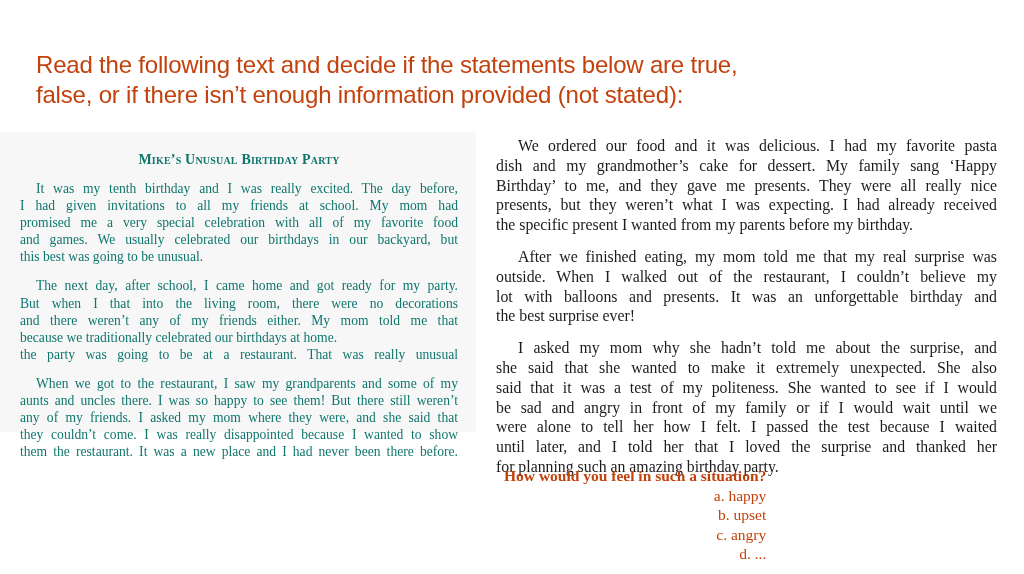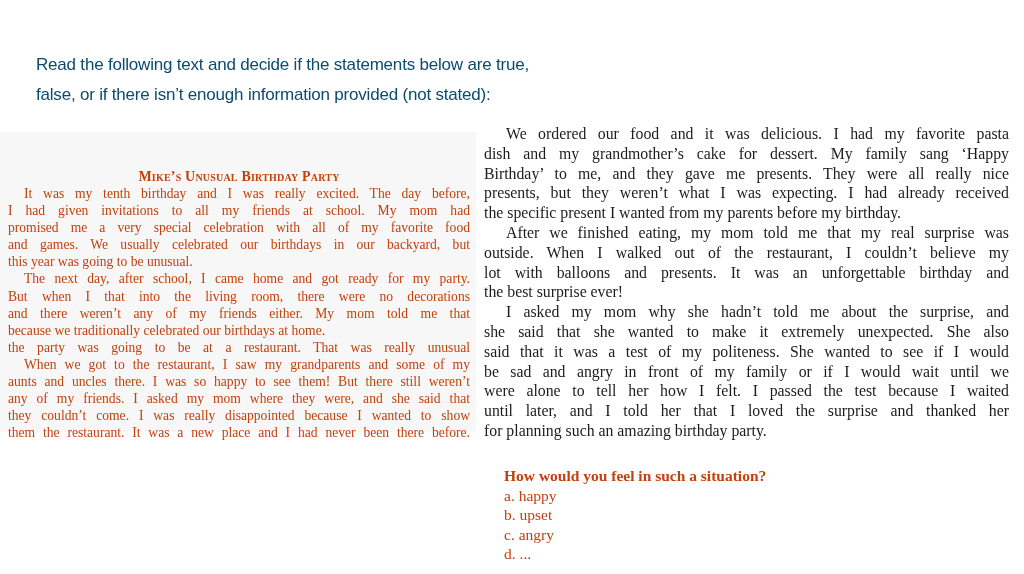--- a/index.html
+++ b/index.html
@@ -7,54 +7,54 @@
       width: 1024px; height: 574px;
       background: #ffffff;
       overflow: hidden;
     }
     body { position: relative; }
     .slide-title {
       position: absolute;
       left: 36px; top: 50px;
       width: 880px;
       font-family: "Liberation Sans", sans-serif;
-      font-size: 17px;
+      font-size: 24px;
       line-height: 30px;
-      color: #0c4a6e;
+      color: #c2410c;
       letter-spacing: -0.2px;
       margin: 0;
       font-weight: normal;
     }
     .slide-title span { display: block; white-space: nowrap; }
     .left-image {
       position: absolute;
       left: 0; top: 132px;
       width: 476px; height: 300px;
       background: #f7f7f7;
     }
     .left-text {
       position: absolute;
-      left: 8px; top: 168px;
+      left: 8px; top: 151px;
       width: 462px;
       font-family: "Liberation Serif", serif;
       font-size: 13.6px;
       line-height: 17.1px;
-      color: #c2410c;
+      color: #0f766e;
     }
     .story-title {
       text-align: center;
       font-weight: bold;
       font-variant: small-caps;
       font-size: 14px;
       line-height: 17px;
       margin: 0 0 0 0;
       letter-spacing: 0.2px;
     }
     .para {
-      margin: 0;
+      margin: 12px;
       text-align: justify;
       text-indent: 16px;
     }
     .para .ln {
       display: block;
       text-align: justify;
       text-align-last: justify;
       white-space: nowrap;
     }
     .para .ln.last { text-align-last: left; }
@@ -74,41 +74,41 @@
       font-family: "Liberation Serif", serif;
       font-size: 15.5px;
       line-height: 19.6px;
       color: #c2410c;
     }
     .question {
       font-weight: bold;
       margin: 0;
     }
     .options { list-style: none; margin: 0; padding: 0; }
-    .options li { margin: 0; }
+    .options li { margin: 0; text-align: right; }
   </style>
 </head>
 <body>
 
 <h1 class="slide-title">
   <span>Read the following text and decide if the statements below are true,</span>
   <span>false, or if there isn’t enough information provided (not stated):</span>
 </h1>
 
 <div class="left-image"></div>
 
 <div class="left-text">
   <div class="story-title">Mike’s Unusual Birthday Party</div>
 
   <p class="para">
     <span class="ln">It was my tenth birthday and I was really excited. The day before,</span>
     <span class="ln" style="text-indent:0">I had given invitations to all my friends at school. My mom had</span>
     <span class="ln" style="text-indent:0">promised me a very special celebration with all of my favorite food</span>
     <span class="ln" style="text-indent:0">and games. We usually celebrated our birthdays in our backyard, but</span>
-    <span class="ln last" style="text-indent:0">this year was going to be unusual.</span>
+    <span class="ln last" style="text-indent:0">this best was going to be unusual.</span>
   </p>
 
   <p class="para">
     <span class="ln">The next day, after school, I came home and got ready for my party.</span>
     <span class="ln" style="text-indent:0">But when I that into the living room, there were no decorations</span>
     <span class="ln" style="text-indent:0">and there weren’t any of my friends either. My mom told me that</span>
     <span class="ln last" style="text-indent:0">because we traditionally celebrated our birthdays at home.</span>
     <span class="ln" style="text-indent:0">the party was going to be at a restaurant. That was really unusual</span>
   </p>
 

